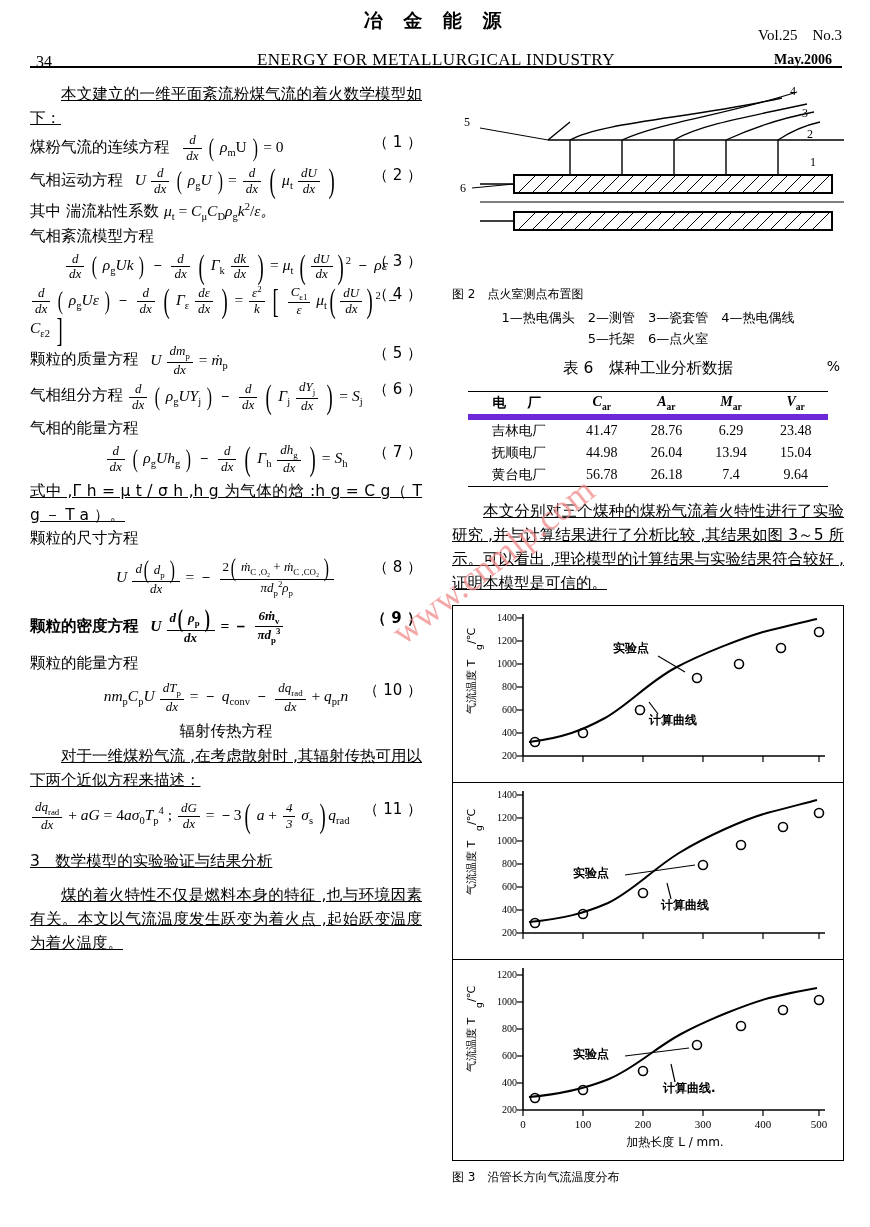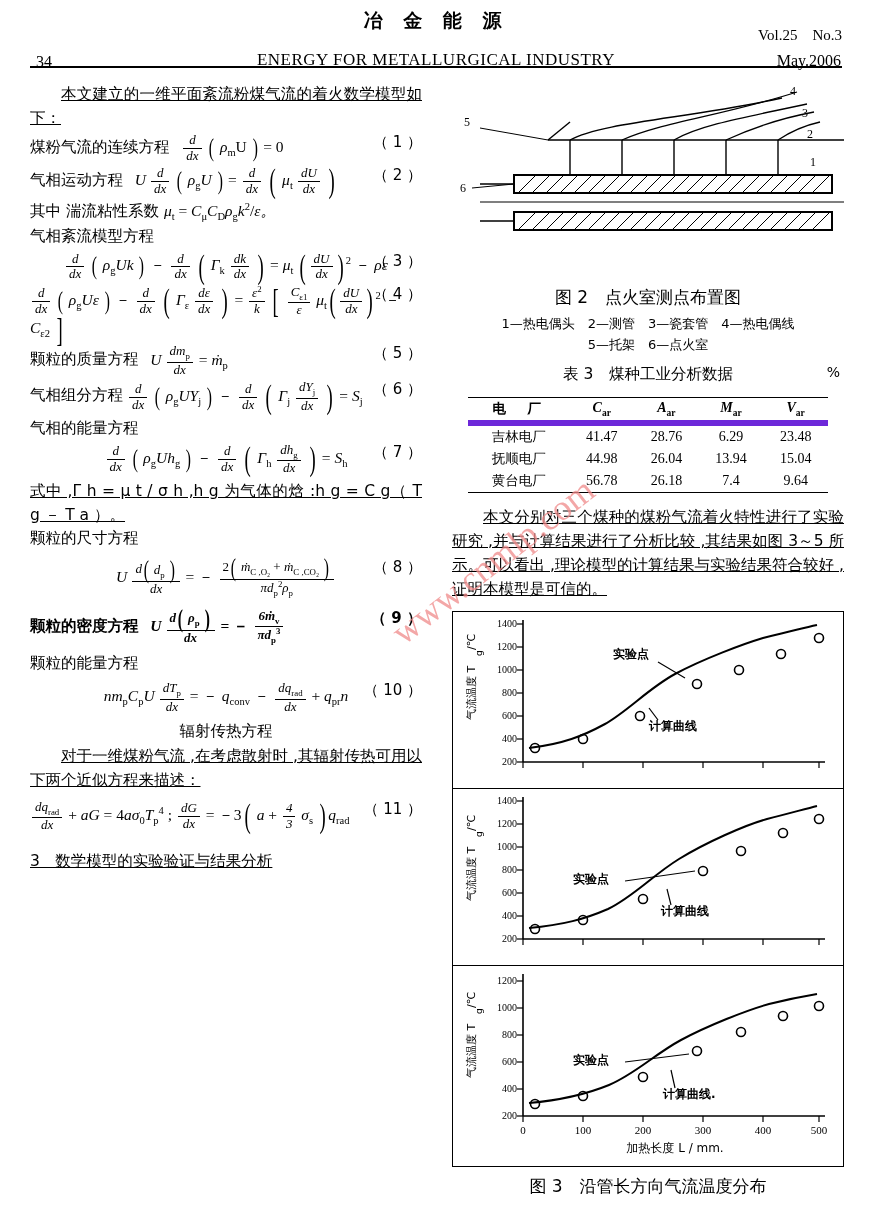--- a/index.html
+++ b/index.html
@@ -21,21 +21,21 @@
     margin-bottom:2px;
   }
   .hdr-row2{position:relative;height:24px;}
   .hdr-en{
     text-align:center;font-size:17px;letter-spacing:0.5px;
     font-family:"Liberation Serif", serif;
     margin-top:16px;
   }
   .hdr-pageno{position:absolute;left:6px;top:3px;font-size:16px;}
   .hdr-vol{position:absolute;right:0;top:-24px;font-size:15px;text-align:center;}
-  .hdr-date{position:absolute;right:1px;top:2px;font-size:16px;}
+  .hdr-date{position:absolute;right:10px;top:2px;font-size:14px;font-weight:bold;}
   .hdr-rule{position:absolute;left:30px;top:66px;width:812px;height:2px;background:#000;}
 
   
   .col-left{position:absolute;left:30px;top:82px;width:392px;}
   .col-right{position:absolute;left:452px;top:82px;width:392px;}
 
   .p{font-size:15.5px;line-height:1.55;font-family:"DejaVu Sans", sans-serif;text-align:justify;text-decoration:underline;}
   .p.indent{text-indent:2em;}
   .lbl{font-size:15.5px;font-family:"DejaVu Sans", sans-serif;line-height:1.5;}
 
@@ -49,21 +49,21 @@
   .frac{display:inline-block;vertical-align:middle;text-align:center;font-size:13px;line-height:1.12;margin:0 2px;}
   .frac .num{display:block;border-bottom:1px solid #000;padding:0 3px;}
   .frac .den{display:block;padding:0 3px;}
   .paren{display:inline-block;font-size:26px;vertical-align:middle;font-style:normal;line-height:.8;transform:scaleX(.6);}
   .bigparen{display:inline-block;font-size:34px;vertical-align:middle;font-style:normal;line-height:.7;transform:scaleX(.55);}
 
   .eq-center{text-align:center;}
 
   
   .fig2{position:relative;width:392px;height:200px;}
-  .figcap{text-align:center;font-size:17px;font-family:"DejaVu Sans", sans-serif;margin-top:4px;}
+  .figcap{text-align:left;font-size:12px;font-family:"DejaVu Sans", sans-serif;margin-top:4px;}
   .figlegend{font-size:13px;font-family:"DejaVu Sans", sans-serif;text-align:center;line-height:1.6;}
 
   
   .tbl-title{position:relative;text-align:center;font-size:15.5px;font-family:"DejaVu Sans", sans-serif;margin:8px 0 3px 0;}
   .tbl-unit{position:absolute;right:4px;top:0;font-size:14px;}
   table.t1{border-collapse:collapse;width:360px;margin:12px auto;font-size:14px;font-family:"Liberation Serif", serif;}
   table.t1 th,table.t1 td{text-align:center;padding:2px 4px;}
   table.t1 thead th{font-style:italic;}
   table.t1 thead th.cn{font-style:normal;font-family:"DejaVu Sans", sans-serif;font-size:13.5px;letter-spacing:4px;}
   table.t1 tbody td.cn{font-family:"DejaVu Sans", sans-serif;font-size:13.5px;}
@@ -238,20 +238,21 @@
         <span class="frac"><span class="num"><i>dq<sub>rad</sub></i></span><span class="den"><i>dx</i></span></span>
         <span class="up">+</span> <i>aG</i> <span class="up">= 4</span><i>a</i>σ<sub>0</sub><i>T</i><sub>p</sub><sup>4</sup> <span class="up">;</span>
         <span class="frac"><span class="num"><i>dG</i></span><span class="den"><i>dx</i></span></span>
         <span class="up">= －3</span><span class="bigparen">(</span> <i>a</i> <span class="up">+</span>
         <span class="frac"><span class="num">4</span><span class="den">3</span></span> σ<sub>s</sub> <span class="bigparen">)</span><i>q<sub>rad</sub></i>
       </span>
       <span class="eqnum">（ 11 ）</span>
     </div>
 
     <div class="p" style="margin-top:16px;">3　数学模型的实验验证与结果分析</div>
+    <div class="p indent" style="margin-top:10px;">煤的着火特性不仅是燃料本身的特征 ,也与环境因素有关。本文以气流温度发生跃变为着火点 ,起始跃变温度为着火温度。</div>
   </div>
 
   <div class="col-right">
 
     <div class="fig2">
       <svg width="392" height="195" viewBox="0 0 392 195">
 
         <rect x="62" y="93" width="318" height="18" fill="none" stroke="#000" stroke-width="2"></rect>
         <rect x="62" y="130" width="318" height="18" fill="none" stroke="#000" stroke-width="2"></rect>
 
@@ -334,21 +335,21 @@
         <text x="358" y="84" font-size="12" font-family="Liberation Serif, serif">1</text>
         <text x="12" y="44" font-size="12" font-family="Liberation Serif, serif">5</text>
         <text x="8" y="110" font-size="12" font-family="Liberation Serif, serif">6</text>
       </svg>
     </div>
     <div class="figcap">图 2　点火室测点布置图</div>
     <div class="figlegend" style="margin-top:5px;">1—热电偶头　2—测管　3—瓷套管　4—热电偶线</div>
     <div class="figlegend">5—托架　6—点火室</div>
 
     <div class="tbl-title">
-      <span>表 3　煤种工业分析数据</span>
+      <span>表 6　煤种工业分析数据</span>
       <span class="tbl-unit">%</span>
     </div>
     <table class="t1">
       <thead>
         <tr class="t1-top">
           <th class="cn t1-top">电　厂</th>
           <th class="t1-top"><i>C</i><sub>ar</sub></th>
           <th class="t1-top"><i>A</i><sub>ar</sub></th>
           <th class="t1-top"><i>M</i><sub>ar</sub></th>
           <th class="t1-top"><i>V</i><sub>ar</sub></th>

